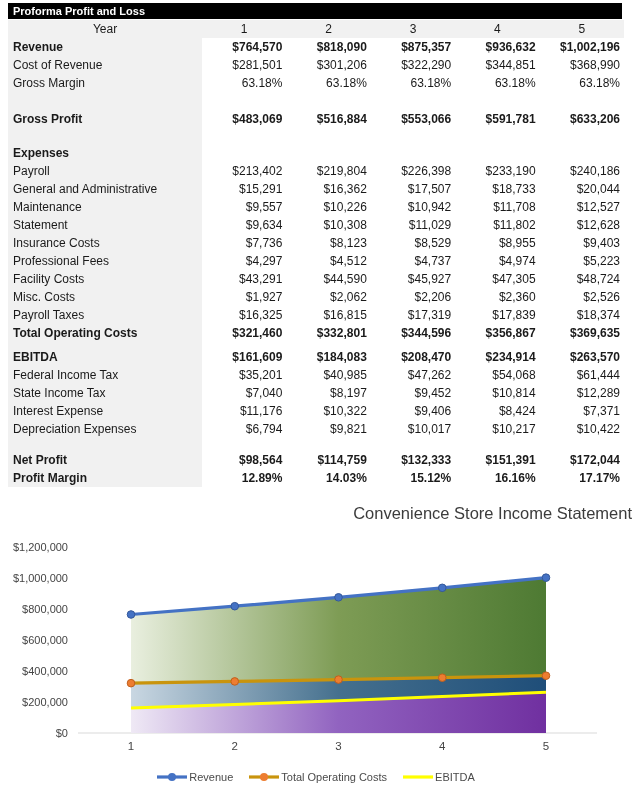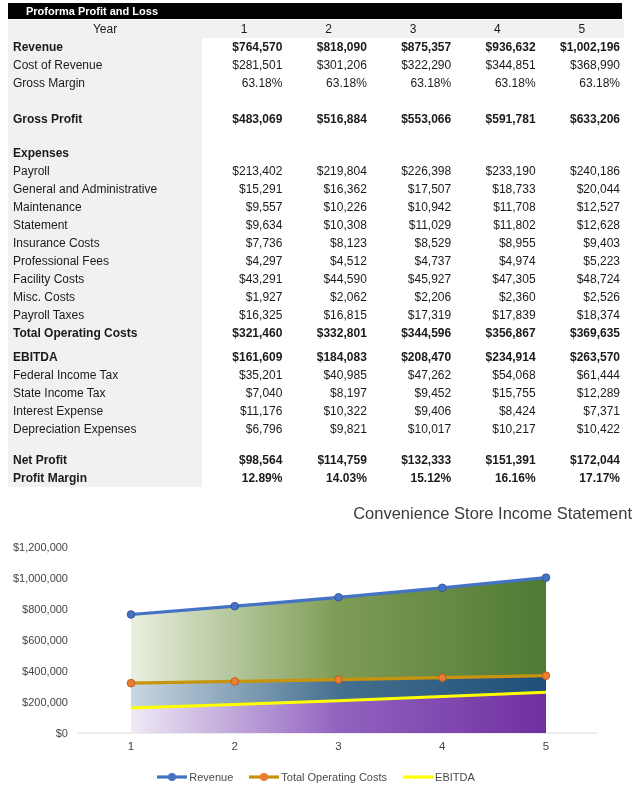--- a/index.html
+++ b/index.html
@@ -4,21 +4,21 @@
 <style>
   html,body{margin:0;padding:0;background:#fff;}
   .page{
     position:relative;width:632px;height:812px;background:#ffffff;overflow:hidden;
     font-family:"Liberation Sans","DejaVu Sans",sans-serif;color:#1a1a1a;
   }
   
   .title-bar{
     position:absolute;left:8px;top:3px;width:614px;height:16px;
     background:#000;color:#fff;font-size:11px;font-weight:bold;
-    line-height:16px;padding-left:18px;box-sizing:border-box;
+    line-height:16px;padding-left:5px;box-sizing:border-box;
   }
   #pl-table{position:absolute;left:8px;top:20px;width:616px;font-size:12px;}
   .row{display:flex;height:18px;line-height:18px;}
   .row.bold{font-weight:bold;}
   .cell-label{width:194px;box-sizing:border-box;padding-left:5px;background:#f1f1f1;}
   .cell-val{flex:1 1 0;box-sizing:border-box;text-align:right;padding-right:4px;background:#ffffff;}
   .row.spacer .cell-val{background:transparent;}
   .year-row .cell-label{text-align:center;padding-left:0;background:#f1f1f1;}
   .year-row .cell-val{text-align:center;padding-right:0;background:#f1f1f1;}
   .sp-18{height:18px}.sp-16{height:16px}.sp-13{height:13px}.sp-6{height:6px}
@@ -211,34 +211,34 @@
         <div class="cell-val">$40,985</div>
         <div class="cell-val">$47,262</div>
         <div class="cell-val">$54,068</div>
         <div class="cell-val">$61,444</div>
       </div>
       <div class="row">
         <div class="cell-label">State Income Tax</div>
         <div class="cell-val">$7,040</div>
         <div class="cell-val">$8,197</div>
         <div class="cell-val">$9,452</div>
-        <div class="cell-val">$15,755</div>
+        <div class="cell-val">$10,814</div>
         <div class="cell-val">$12,289</div>
       </div>
       <div class="row">
         <div class="cell-label">Interest Expense</div>
         <div class="cell-val">$11,176</div>
         <div class="cell-val">$10,322</div>
         <div class="cell-val">$9,406</div>
         <div class="cell-val">$8,424</div>
         <div class="cell-val">$7,371</div>
       </div>
       <div class="row">
         <div class="cell-label">Depreciation Expenses</div>
-        <div class="cell-val">$6,796</div>
+        <div class="cell-val">$6,794</div>
         <div class="cell-val">$9,821</div>
         <div class="cell-val">$10,017</div>
         <div class="cell-val">$10,217</div>
         <div class="cell-val">$10,422</div>
       </div>
       <div class="row spacer sp-13">
         <div class="cell-label"></div>
         <div class="cell-val"></div>
         <div class="cell-val"></div>
         <div class="cell-val"></div>

